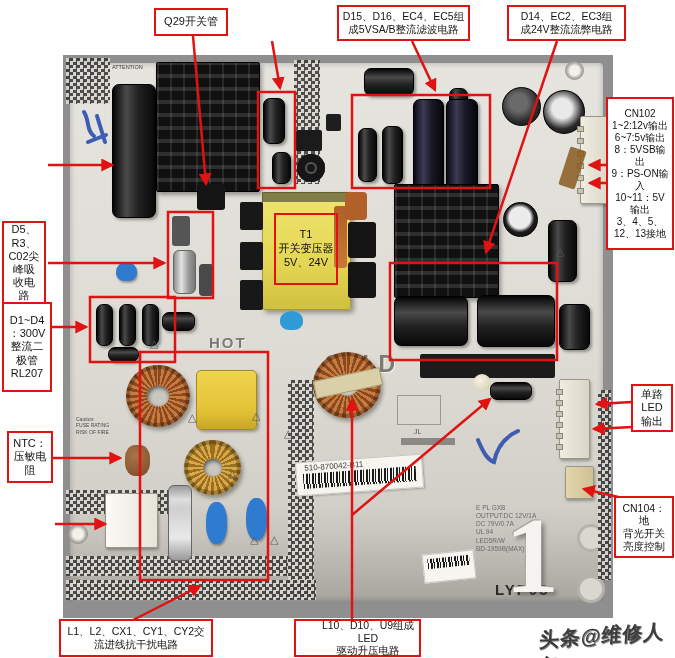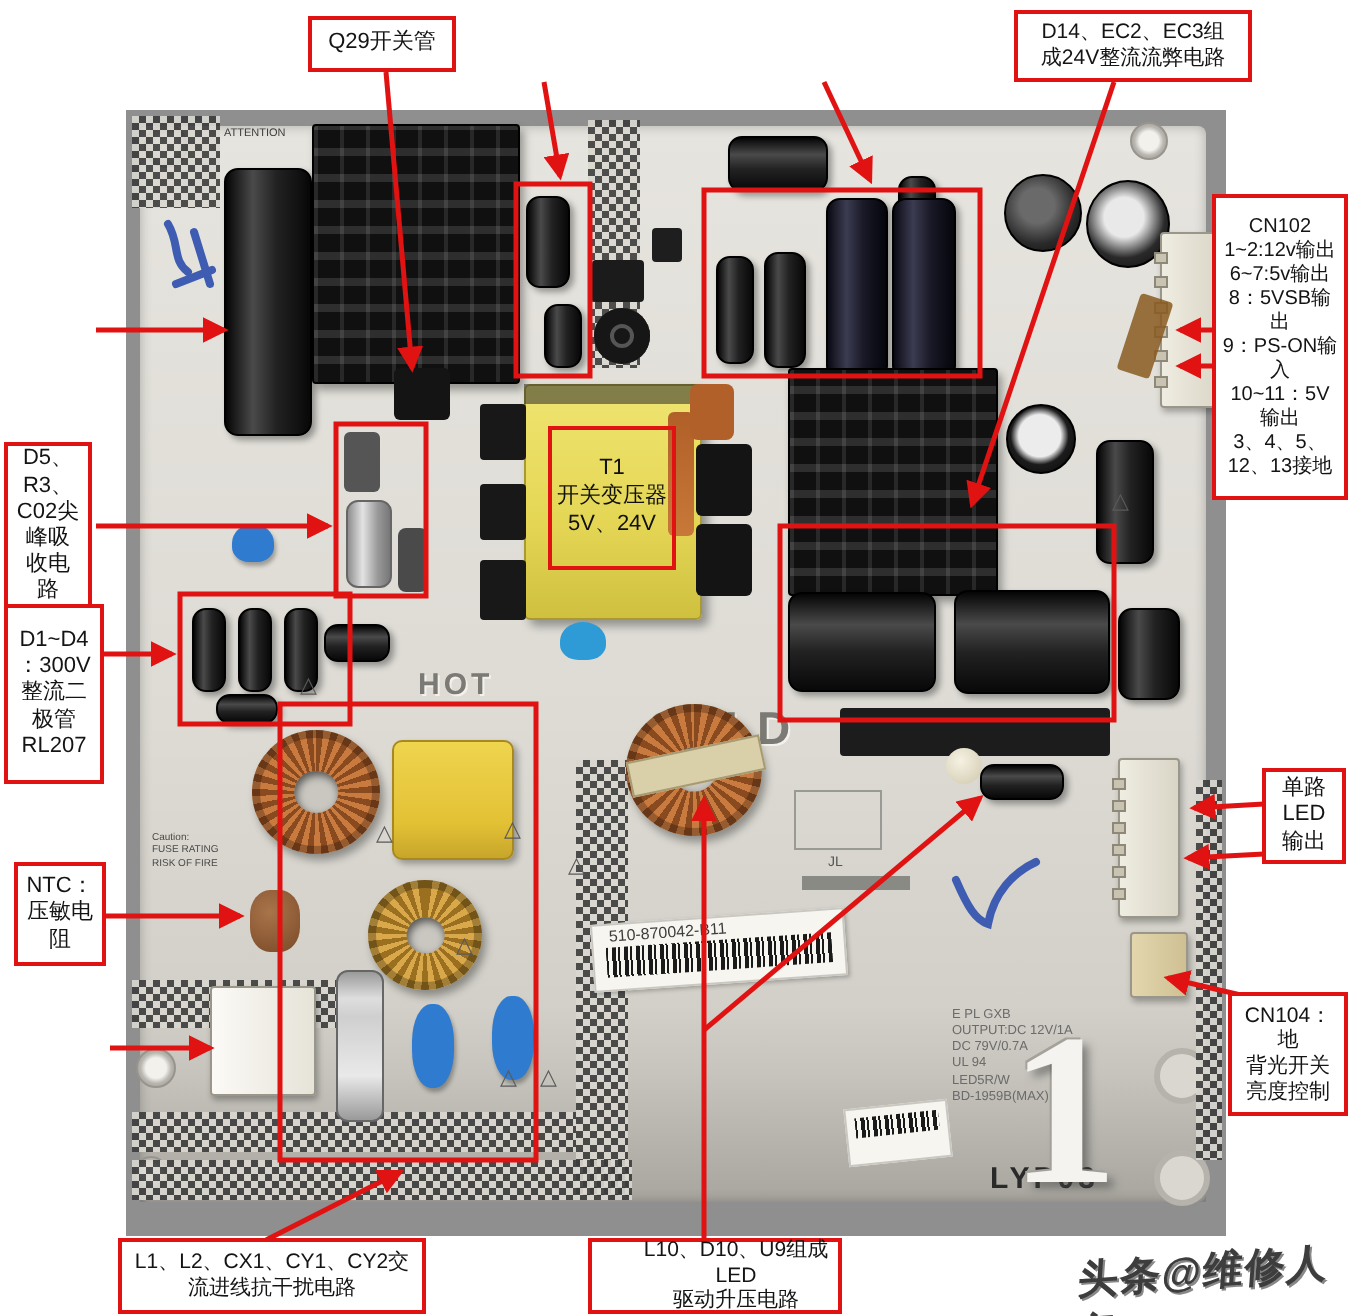--- a/index.html
+++ b/index.html
@@ -246,20 +246,22 @@
 
     <g stroke="#2d4fae" stroke-width="4" fill="none" stroke-linecap="round" opacity="0.9">
       <path d="M84,112 c6,10 2,18 10,24"></path>
       <path d="M97,116 l8,26"></path>
       <path d="M88,142 l18,-7"></path>
       <path d="M478,440 c6,14 10,20 16,22 c3,-16 13,-26 24,-31"></path>
     </g>
   </svg>
 
   <div class="abs callout" style="left:154px;top:8px;width:74px;height:28px;">Q29开关管</div>
+  <div class="abs callout small-co" style="left:337px;top:5px;width:133px;height:36px;">D15、D16、EC4、EC5组
+成5VSA/B整流滤波电路</div>
   <div class="abs callout small-co" style="left:507px;top:5px;width:119px;height:36px;">D14、EC2、EC3组
 成24V整流流弊电路</div>
   <div class="abs callout" style="left:606px;top:97px;width:68px;height:153px;font-size:10px;">CN102
 1~2:12v输出
 6~7:5v输出
 8：5VSB输出
 9：PS-ON输入
 10~11：5V输出
 3、4、5、
 12、13接地</div>

